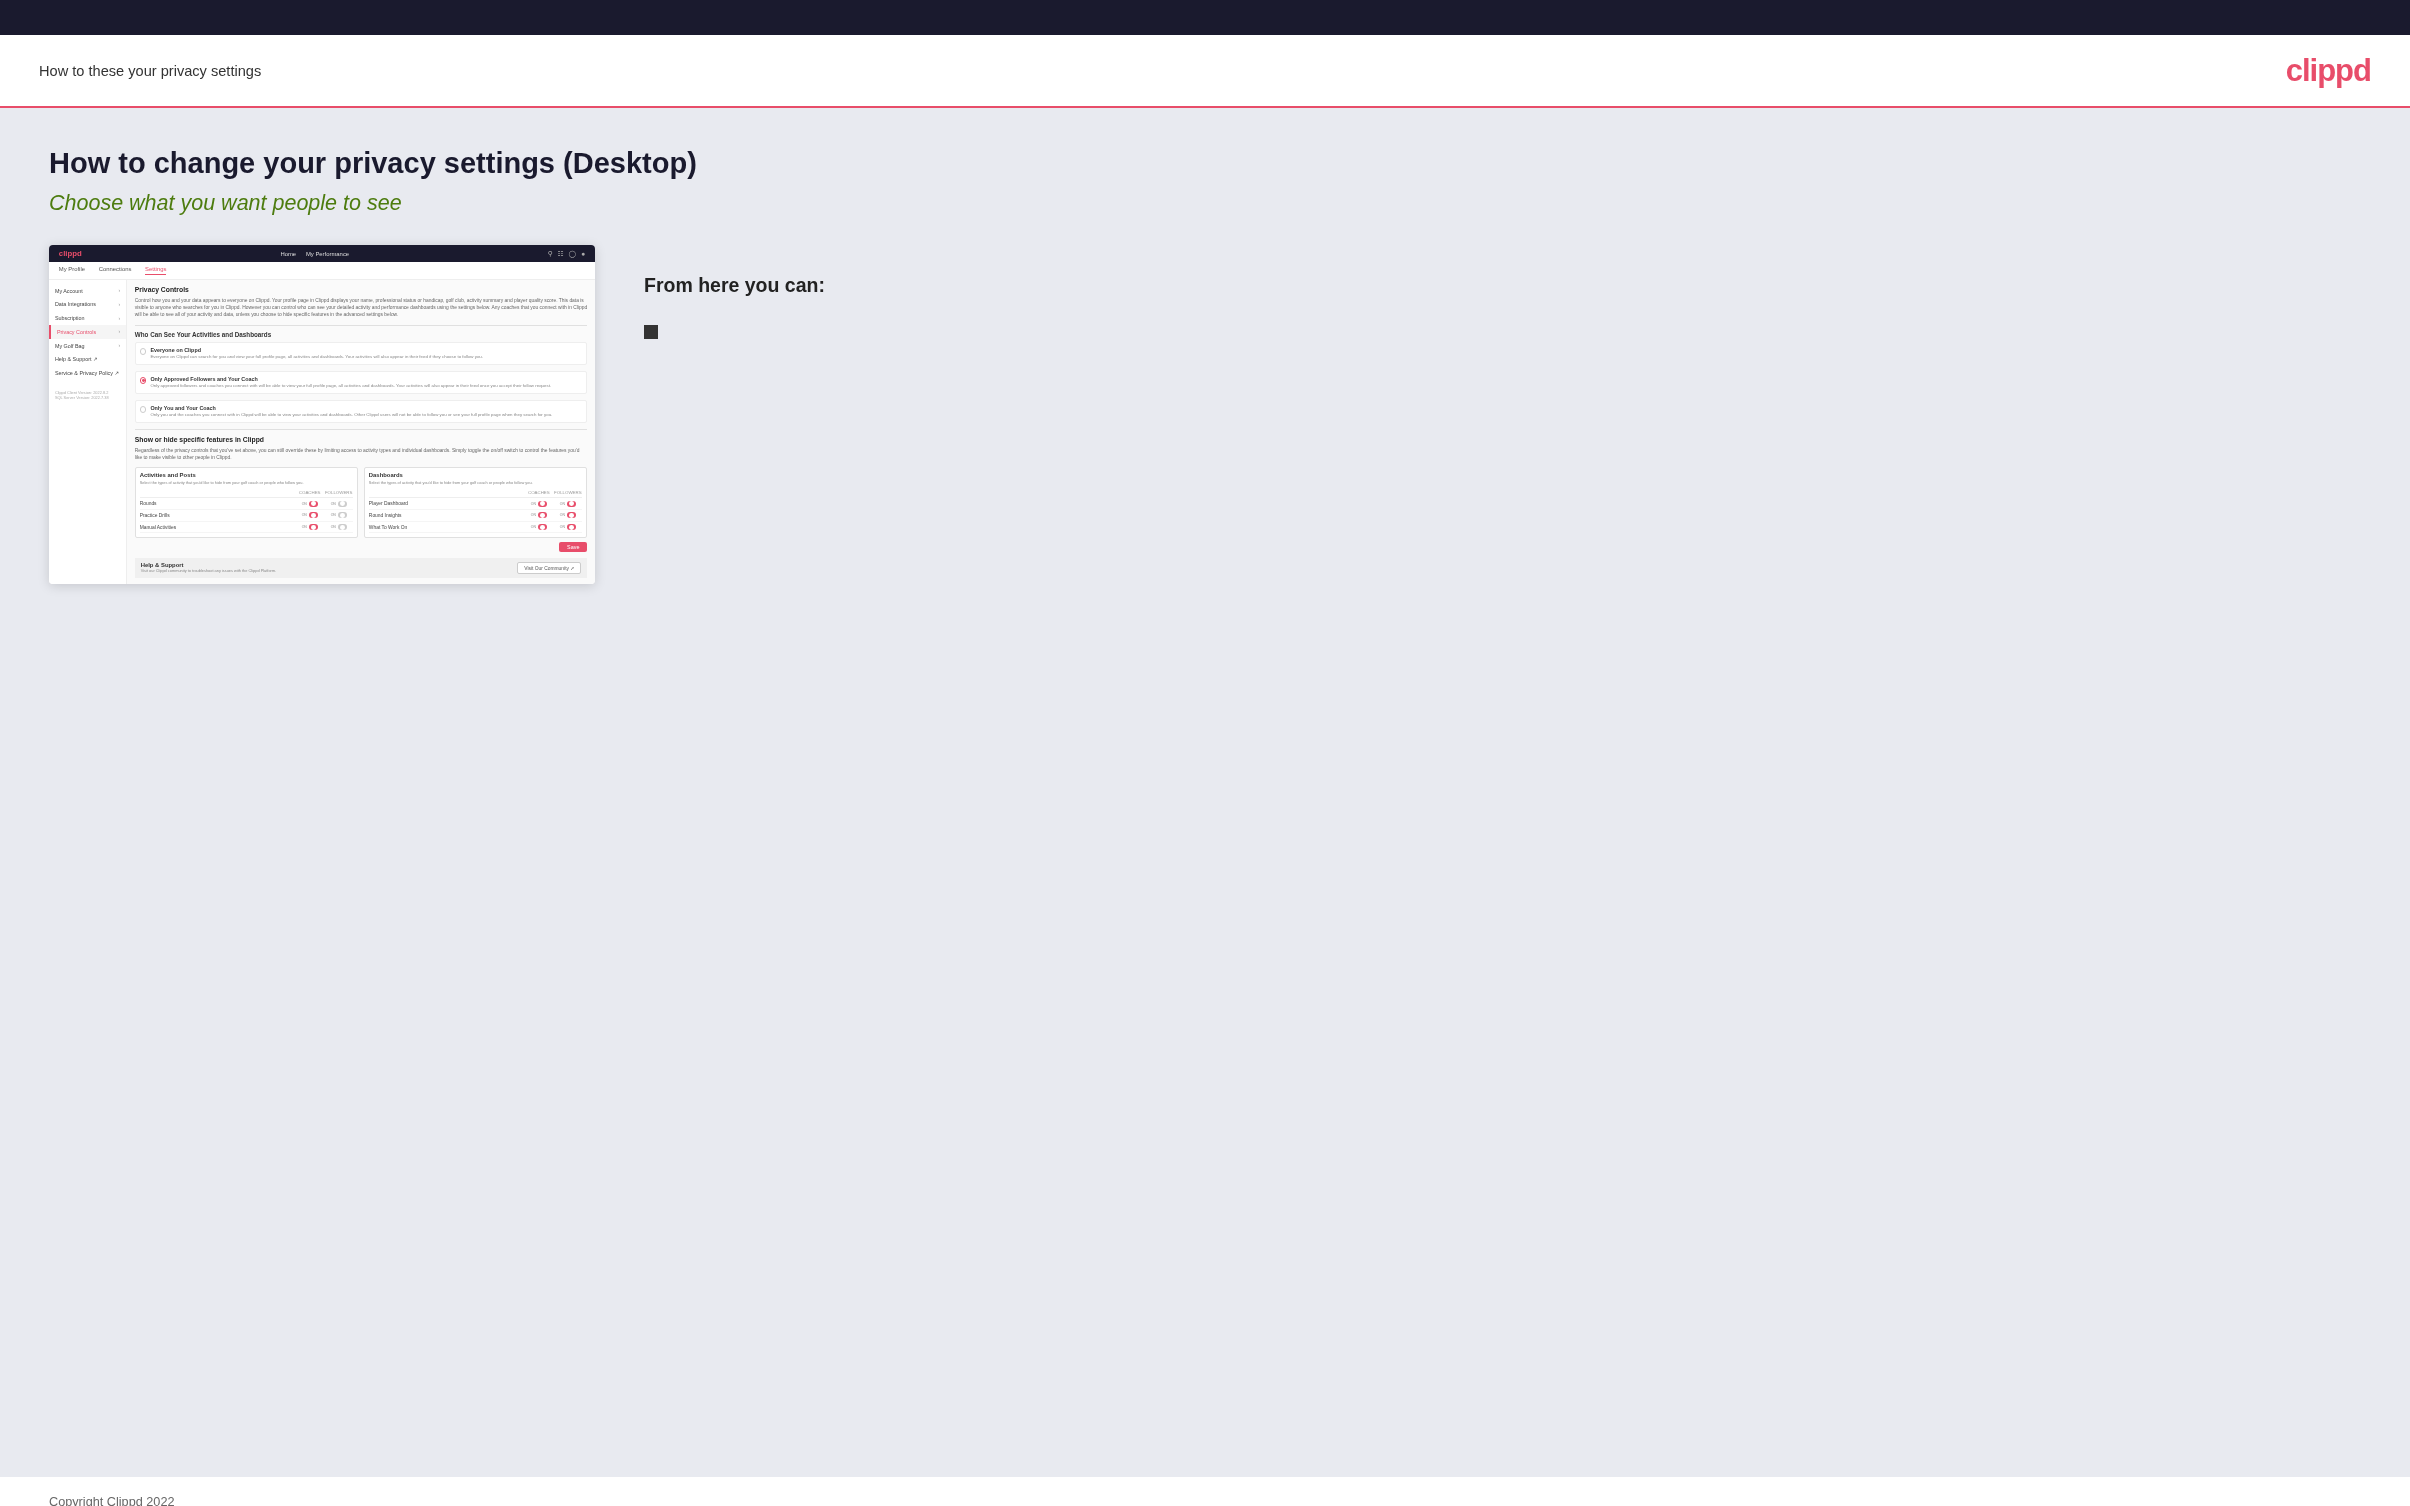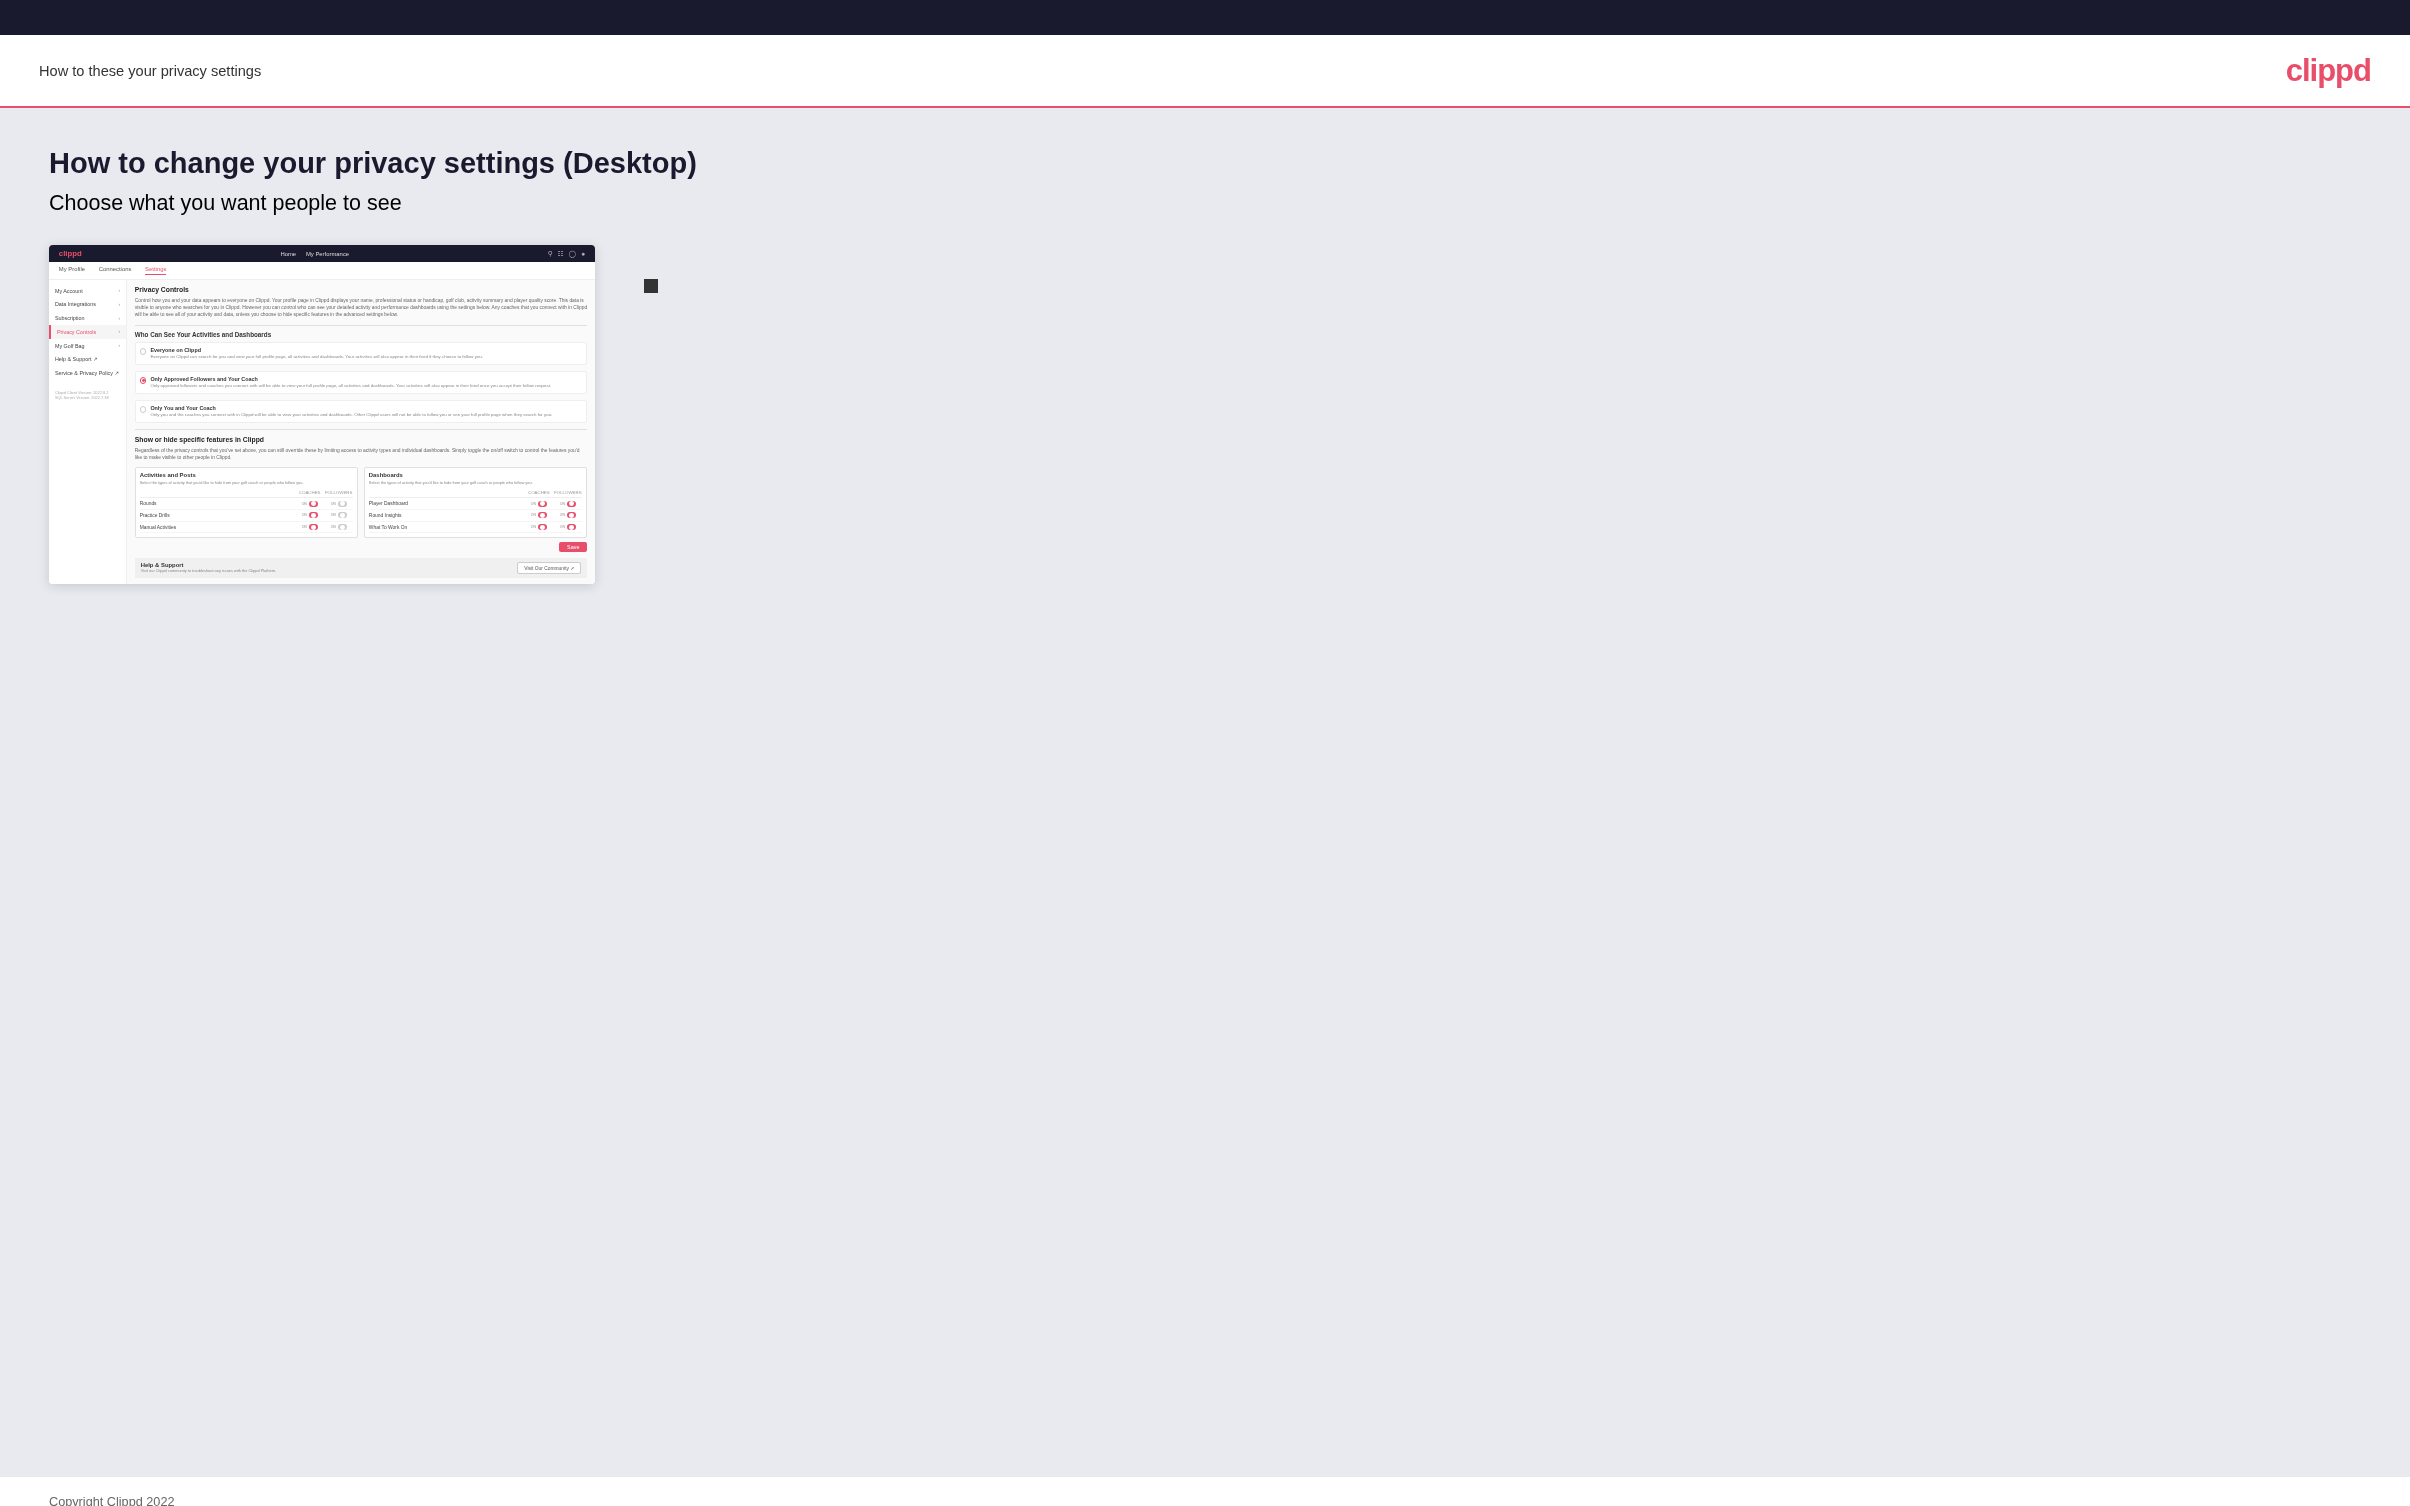--- a/index.html
+++ b/index.html
@@ -42,22 +42,23 @@
     }
     .page-title {
       font-size: 29px;
       font-weight: 700;
       color: #1a1a2e;
       margin-bottom: 11px;
     }
     .page-subtitle {
       font-size: 21.5px;
       font-weight: 400;
-      color: #000000;
+      color: #4d7c0f;
       margin-bottom: 29px;
+      font-style: italic;
     }
     
     .two-col {
       display: flex;
       gap: 49px;
       align-items: flex-start;
     }
     
     .screenshot-container {
       flex: 0 0 546px;
@@ -565,20 +566,21 @@
               <button class="mock-help-btn">
                 Visit Our Community ↗
               </button>
             </div>
           </div>
         </div>
       </div>
     </div>
 
     <div class="right-col">
+      <h3 class="right-title">From here you can:</h3>
       <ul class="bullet-list">
         <li class="bullet-item">
           <div class="bullet-square"></div>
         </li>
       </ul>
     </div>
   </div>
 </div>
 
 <div class="footer">

